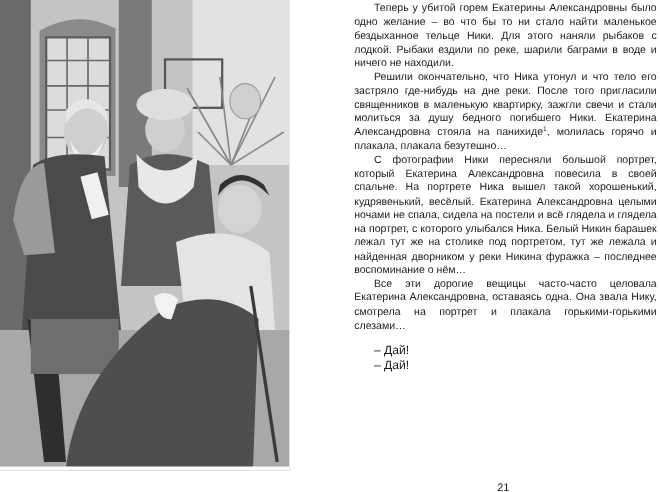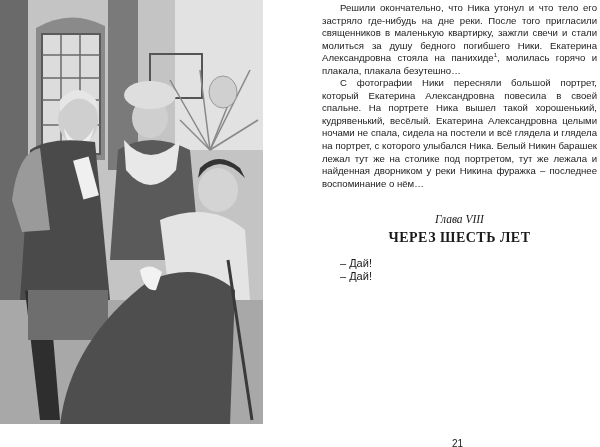--- a/index.html
+++ b/index.html
@@ -71,27 +71,25 @@
     <path d="M198 178 Q218 150 245 178 L240 168 Q218 150 200 168 Z" fill="#333"></path>
     <path d="M160 220 Q210 200 245 230 L250 300 L170 300 Z" fill="#e4e4e4"></path>
     <path d="M150 280 Q200 260 235 290 L230 425 L60 425 Q70 340 150 280 Z" fill="#4e4e4e"></path>
     <path d="M140 270 Q150 262 162 272 L156 290 Q144 292 140 270 Z" fill="#f2f2f2"></path>
     <path d="M228 260 L252 420" stroke="#3a3a3a" stroke-width="3"></path>
     <path d="M0 426 L263 426" stroke="#ffffff" stroke-width="4"></path>
   </svg>
 </div>
 
 <div class="text-col">
+  <p class="para">Теперь у убитой горем Екатерины Александровны было одно желание – во что бы то ни стало найти маленькое бездыханное тельце Ники. Для этого наняли рыбаков с лодкой. Рыбаки ездили по реке, шарили баграми в воде и ничего не находили.</p>
   <p class="para"><span>Решили окончательно, что Ника утонул и что тело его застряло где-нибудь на дне реки. После того пригласили священников в маленькую квартирку, зажгли свечи и стали молиться за душу бедного погибшего Ники. Екатерина Александровна стояла на панихиде</span><sup>1</sup><span>, молилась горячо и плакала, плакала безутешно…</span></p>
   <p class="para">С фотографии Ники пересняли большой портрет, который Екатерина Александровна повесила в своей спальне. На портрете Ника вышел такой хорошенький, кудрявенький, весёлый. Екатерина Александровна целыми ночами не спала, сидела на постели и всё глядела и глядела на портрет, с которого улыбался Ника. Белый Никин барашек лежал тут же на столике под портретом, тут же лежала и найденная дворником у реки Никина фуражка – последнее воспоминание о нём…</p>
+  <p class="para">Все эти дорогие вещицы часто-часто целовала Екатерина Александровна, оставаясь одна. Она звала Нику, смотрела на портрет и плакала горькими-горькими слезами…</p>
 
-  <div class="chapter">
-    <div class="chapter-label">Глава VIII</div>
-    <div class="chapter-title">ЧЕРЕЗ ШЕСТЬ ЛЕТ</div>
-  </div>
 
   <div class="dialogue">
     <div class="dline">– Дай!</div>
     <div class="dline">– Дай!</div>
 
   </div>
 
 </div>
 
 <div class="page-number">21</div>

